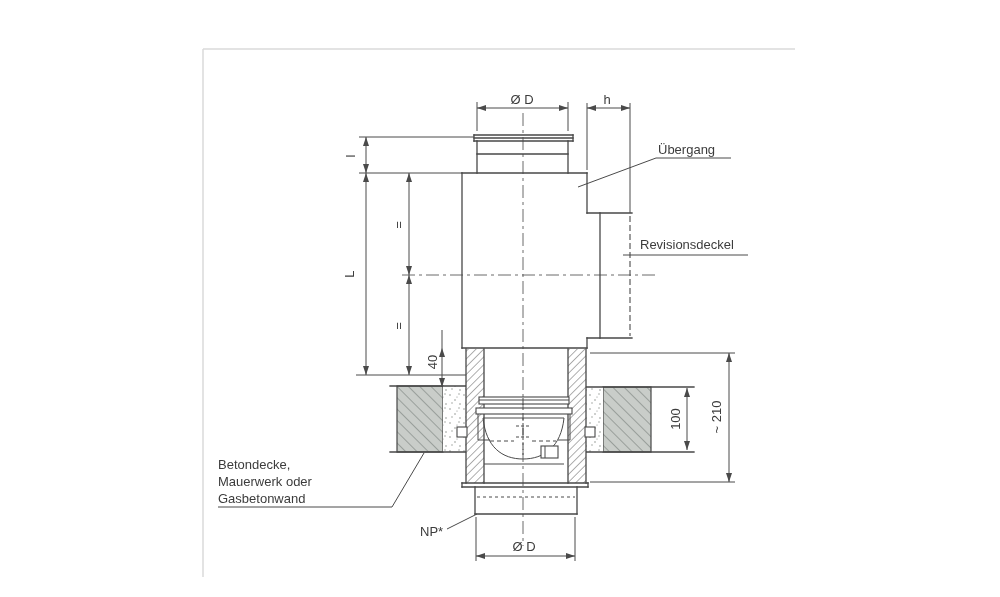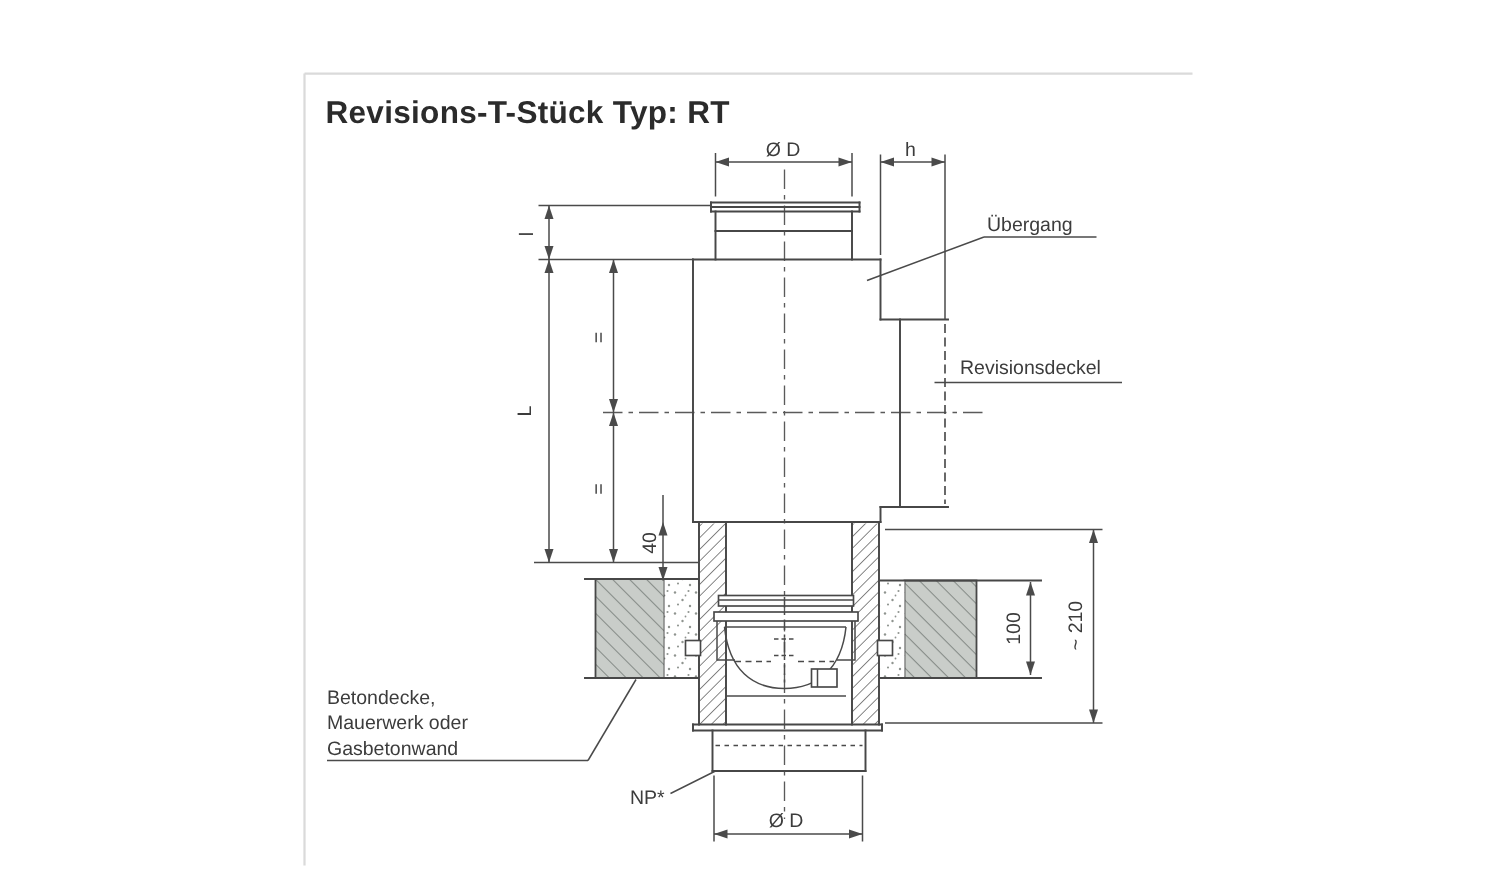--- a/index.html
+++ b/index.html
@@ -22,21 +22,20 @@
   svg .dim{stroke:#4a4a4a;stroke-width:1;fill:none;}
   svg .center{stroke:#5a5a5a;stroke-width:0.9;fill:none;stroke-dasharray:13 4 3 4;}
   svg .hidden-edge{stroke:#4a4a4a;stroke-width:1.1;fill:none;stroke-dasharray:6 3;}
   svg .faint{stroke:#dadada;stroke-width:1.5;fill:none;}
 </style>
 </head>
 <body>
 
 <div id="stage">
 
-  <div class="title">Revisions-T-Stück Typ: RT</div>
 
   <svg id="diagram-svg" width="1000" height="597" viewBox="0 0 1000 597">
 
     <defs>
       <marker id="arr" markerUnits="userSpaceOnUse" markerWidth="10" markerHeight="7" refX="9.5" refY="3.5" orient="auto-start-reverse">
         <path d="M0.5,0.5 L9.5,3.5 L0.5,6.5 Z" fill="#4a4a4a"></path>
       </marker>
       <pattern id="concreteHatch" width="8" height="8" patternUnits="userSpaceOnUse" patternTransform="rotate(45 0 0)">
         <rect width="8" height="8" fill="#c9cdc9"></rect>
         <line x1="0" y1="0" x2="8" y2="0" stroke="#858b87" stroke-width="1.4"></line>

